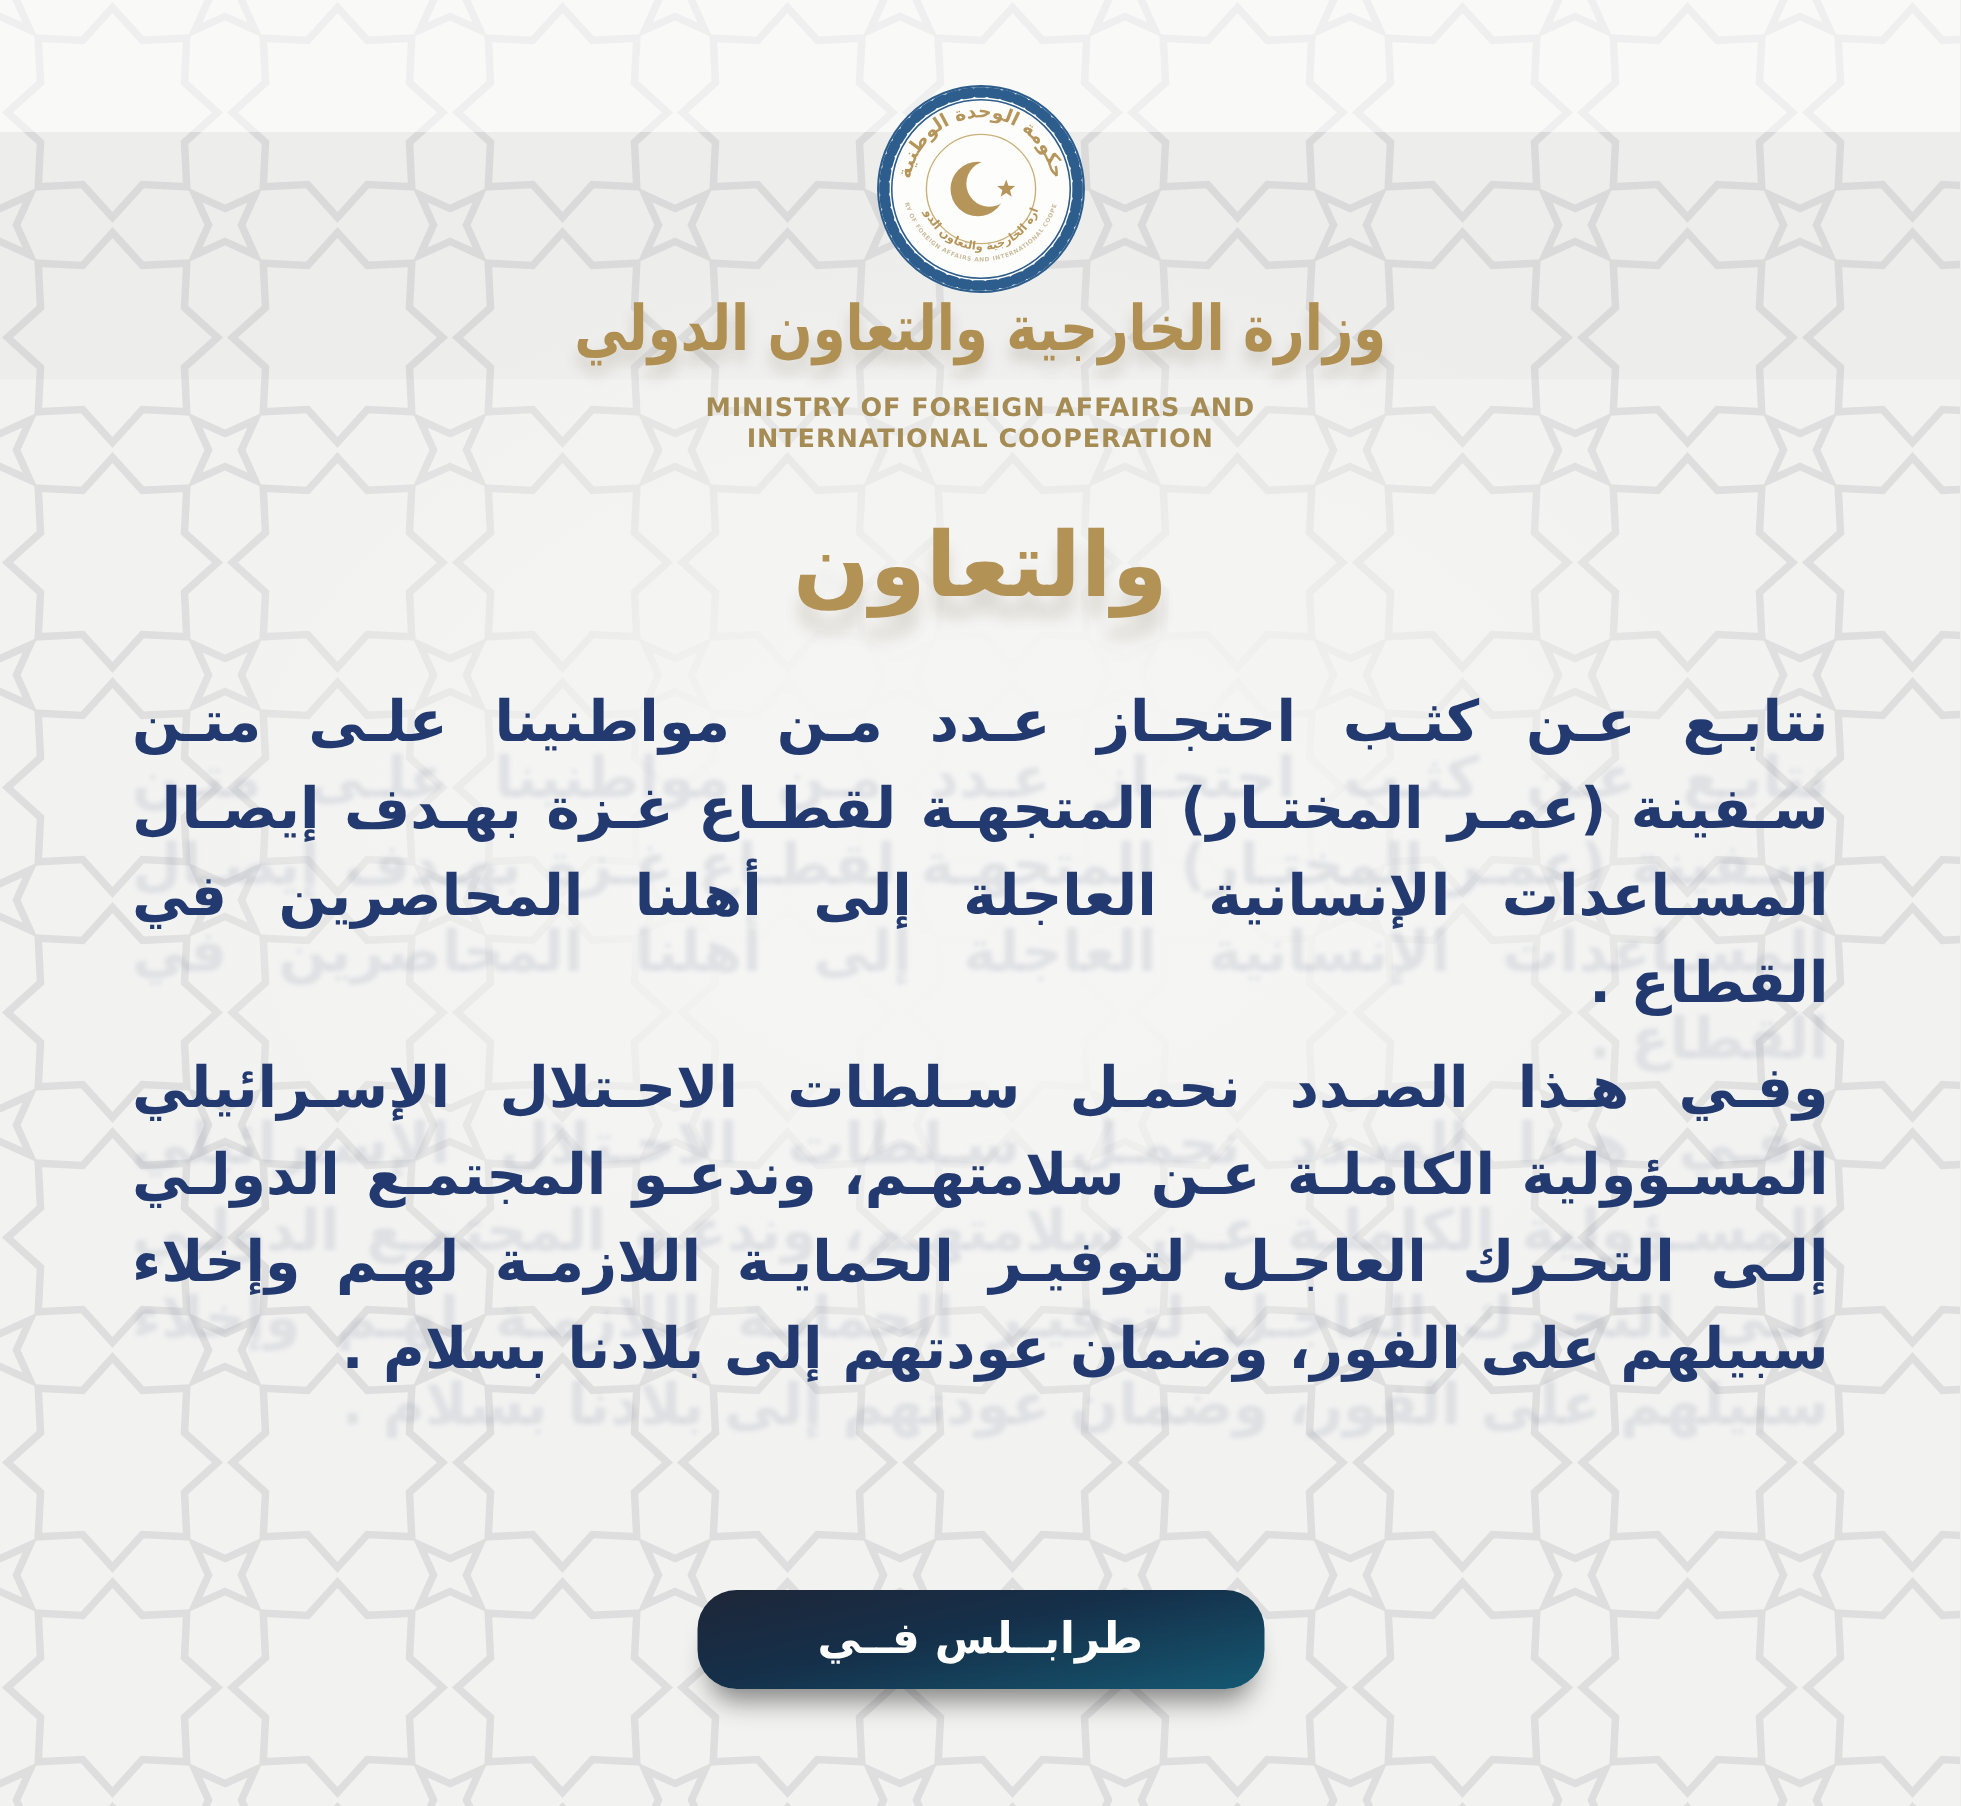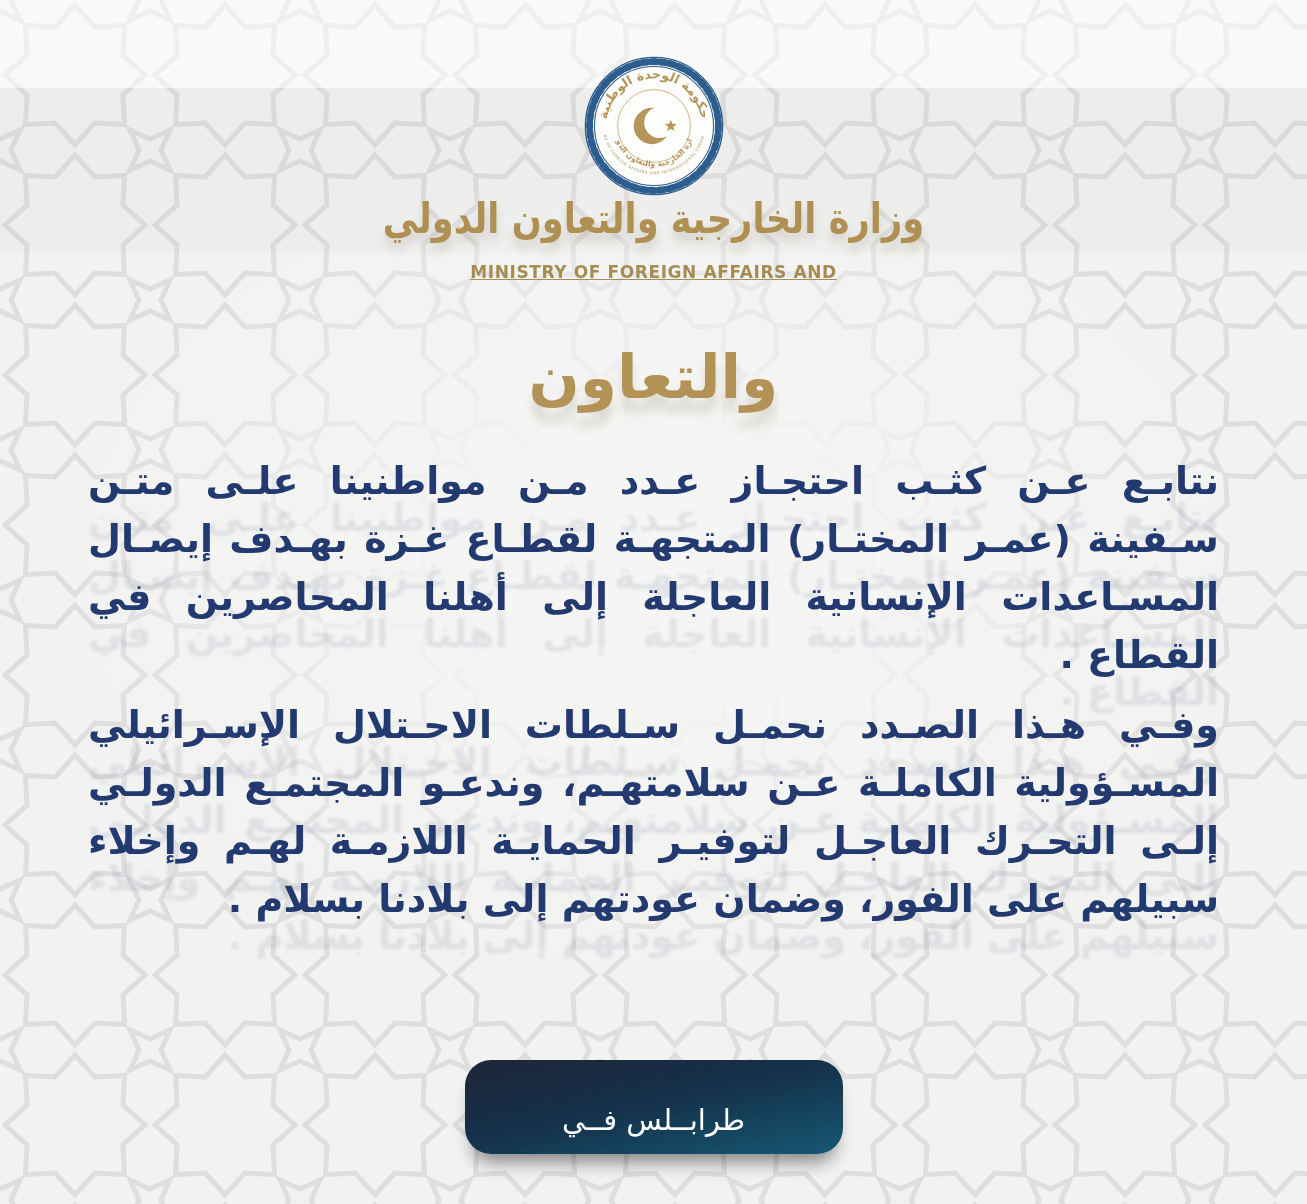--- a/index.html
+++ b/index.html
@@ -18,21 +18,21 @@
   .content{position:absolute;inset:0;}
   .emblem{position:absolute;left:584px;top:56px;width:140px;height:140px;}
   .calligraphy{
     position:absolute;left:0;top:194px;width:100%;
     text-align:center;font-size:42px;font-weight:bold;color:#b08f52;
     transform:scaleX(.84);direction:rtl;
     text-shadow:0 8px 10px rgba(90,75,40,.18);
   }
   .ministry-en{
     position:absolute;left:0;top:262px;width:100%;text-align:center;
-    color:#a58c54;font-weight:bold;font-size:17px;line-height:21px;letter-spacing:.6px;text-decoration:underline;
+    color:#a58c54;font-weight:bold;font-size:17px;line-height:21px;letter-spacing:.6px;
   }
   .stmt-title{
     position:absolute;left:0;top:342px;width:100%;text-align:center;
     font-size:60px;font-weight:bold;color:#b29255;direction:rtl;
     text-shadow:0 14px 10px rgba(95,80,45,.16);
   }
   .para{
     position:absolute;left:88px;width:1131px;margin:0;
     direction:rtl;text-align:justify;text-align-last:right;
     font-size:38px;font-weight:bold;color:#223a6f;line-height:58px;
@@ -40,21 +40,21 @@
   }
   .p1{top:452px;}
   .p2{top:696px;}
   .badge{
     position:absolute;left:50%;top:1060px;transform:translateX(-50%);
     min-width:318px;padding:12px 30px 14px;border-radius:26px;
     background:linear-gradient(168deg,#1e2638 0%,#15304a 45%,#155872 100%);
     box-shadow:0 16px 18px -8px rgba(0,0,0,.45);
     text-align:center;direction:rtl;
   }
-  .badge div{color:#ffffff;font-weight:normal;font-size:29px;line-height:40px;white-space:nowrap;margin-top:28px;}
+  .badge div{color:#ffffff;font-weight:bold;font-size:29px;line-height:40px;white-space:nowrap;}
 </style>
 </head>
 <body>
 
 <div class="page">
 
   <svg class="bg-pattern" width="1307" height="1204">
     <defs>
       <pattern id="starTile" width="150" height="150" patternUnits="userSpaceOnUse">
         <g fill="none" stroke="#dcdcdc" stroke-width="5" stroke-linejoin="miter">
@@ -100,20 +100,21 @@
         <text font-size="5.6" font-weight="bold" fill="#b8a77f" opacity=".75" letter-spacing=".6">
           <textPath href="#arcBottomEn" startOffset="50%" text-anchor="middle">MINISTRY OF FOREIGN AFFAIRS AND INTERNATIONAL COOPERATION</textPath>
         </text>
       </svg>
     </div>
 
     <div class="calligraphy">وزارة الخارجية والتعاون الدولي</div>
 
     <div class="ministry-en">
       <div>MINISTRY OF FOREIGN AFFAIRS AND</div>
+      <div>INTERNATIONAL COOPERATION</div>
     </div>
 
     <div class="stmt-title">والتعاون</div>
 
     <p class="para p2">وفـي هـذا الصـدد نحمـل سـلطات الاحـتلال الإسـرائيلي المسـؤولية الكاملـة عـن سلامتهـم، وندعـو المجتمـع الدولـي إلـى التحـرك العاجـل لتوفيـر الحمايـة اللازمـة لهـم وإخلاء سبيلهم على الفور، وضمان عودتهم إلى بلادنا بسلام .</p>
     <p class="para p1">نتابـع عـن كثـب احتجـاز عـدد مـن مواطنينا علـى متـن سـفينة (عمـر المختـار) المتجهـة لقطـاع غـزة بهـدف إيصـال المسـاعدات الإنسانية العاجلة إلى أهلنا المحاصرين في القطاع .</p>
 
     <div class="badge">
       <div>طرابــلس فــي</div>
     </div>

